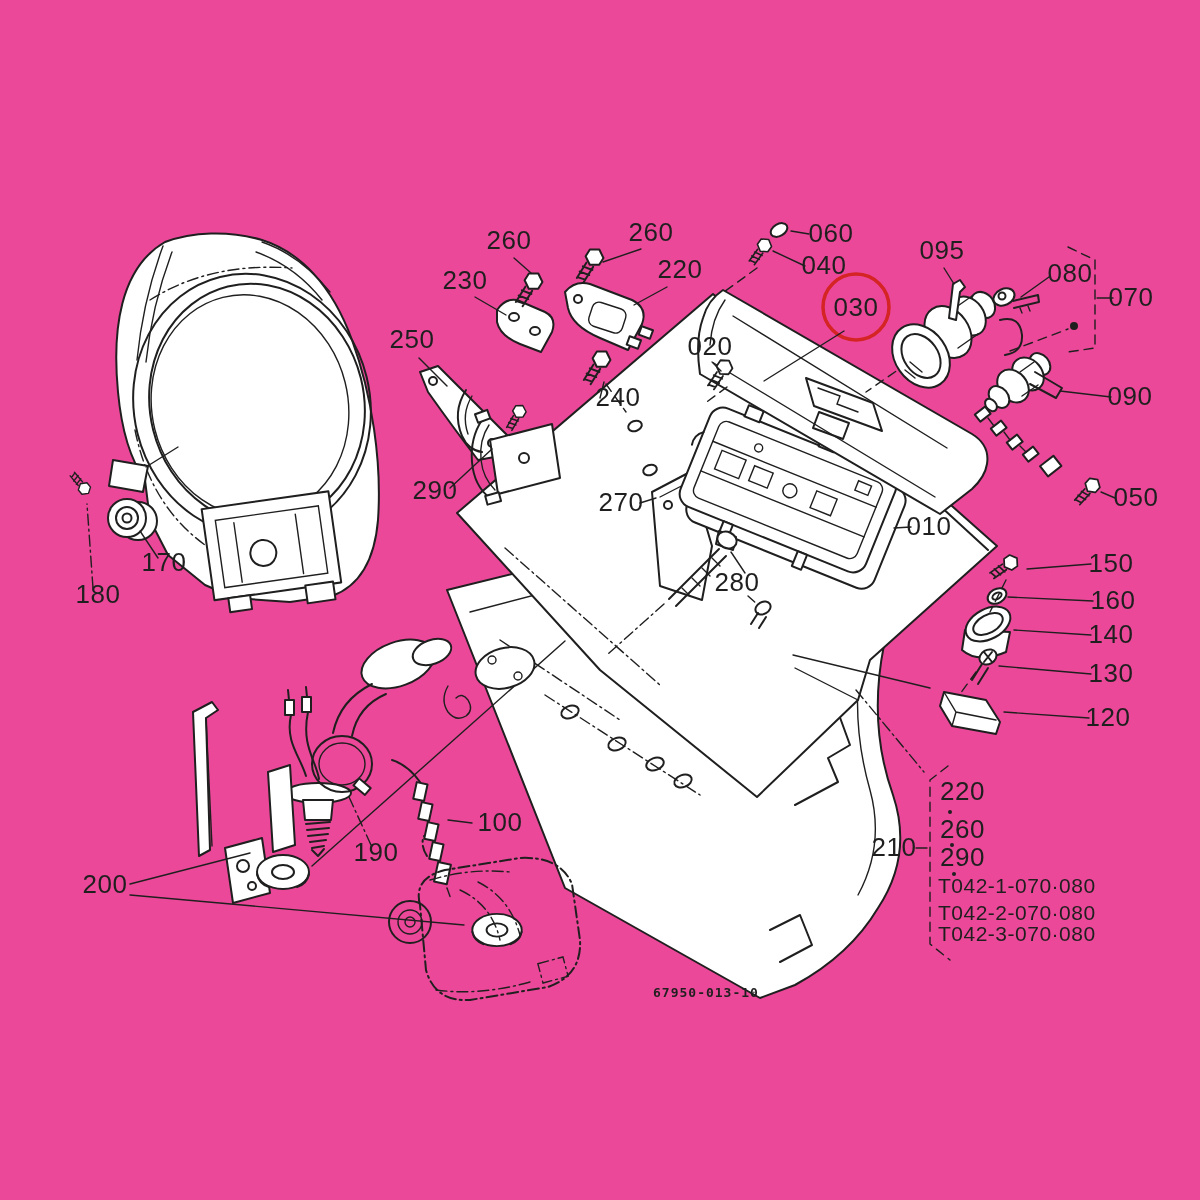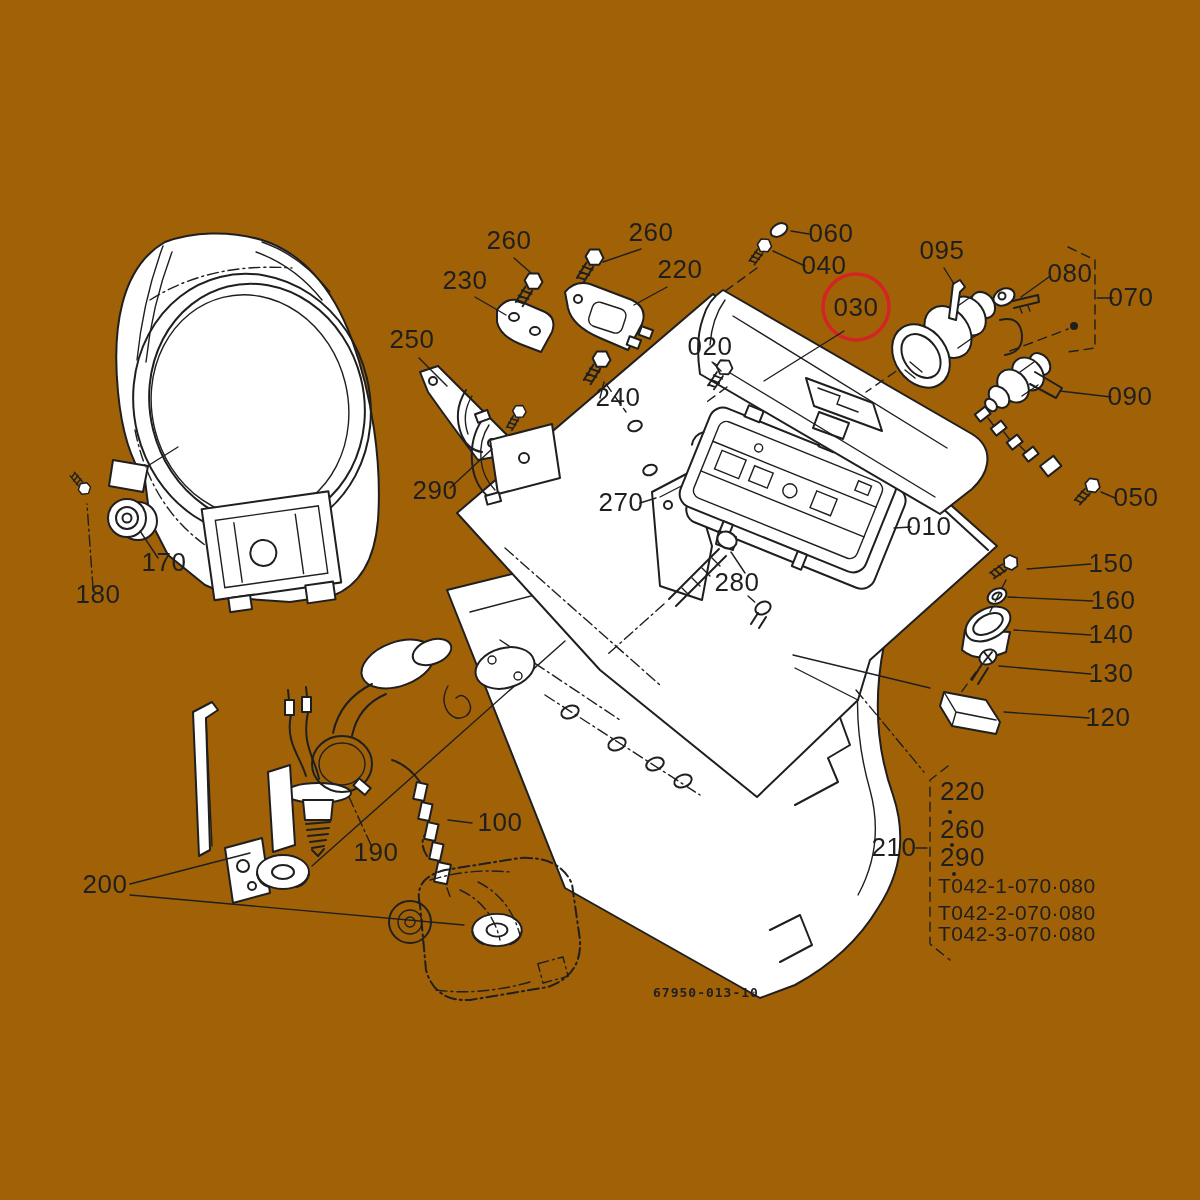--- a/index.html
+++ b/index.html
@@ -1,16 +1,16 @@
 <!DOCTYPE html>
 <html><head>
 <meta charset="utf-8">
 <style>
   html,body{margin:0;padding:0;background:#e8e8e8;}
-  .stage{position:relative;width:1200px;height:1200px;background:#a16207;margin:0 auto;
+  .stage{position:relative;width:1200px;height:1200px;background:#ec4899;margin:0 auto;
          font-family:"Liberation Sans",sans-serif;}
   svg{display:block}
   .s{stroke:#1f1f1f;stroke-width:2;fill:none;stroke-linecap:round;stroke-linejoin:round}
   .sf{fill:#ffffff}
   .thin{stroke:#1f1f1f;stroke-width:1.4;fill:none;stroke-linecap:round}
   .dd{stroke-dasharray:11 4 2 4}
   .dash{stroke-dasharray:9 6}
   .lbl{font-family:"Liberation Sans",sans-serif;font-size:26px;fill:#1f1f1f;
        text-anchor:middle;letter-spacing:0.5px}
   .lbl-start{text-anchor:start}

